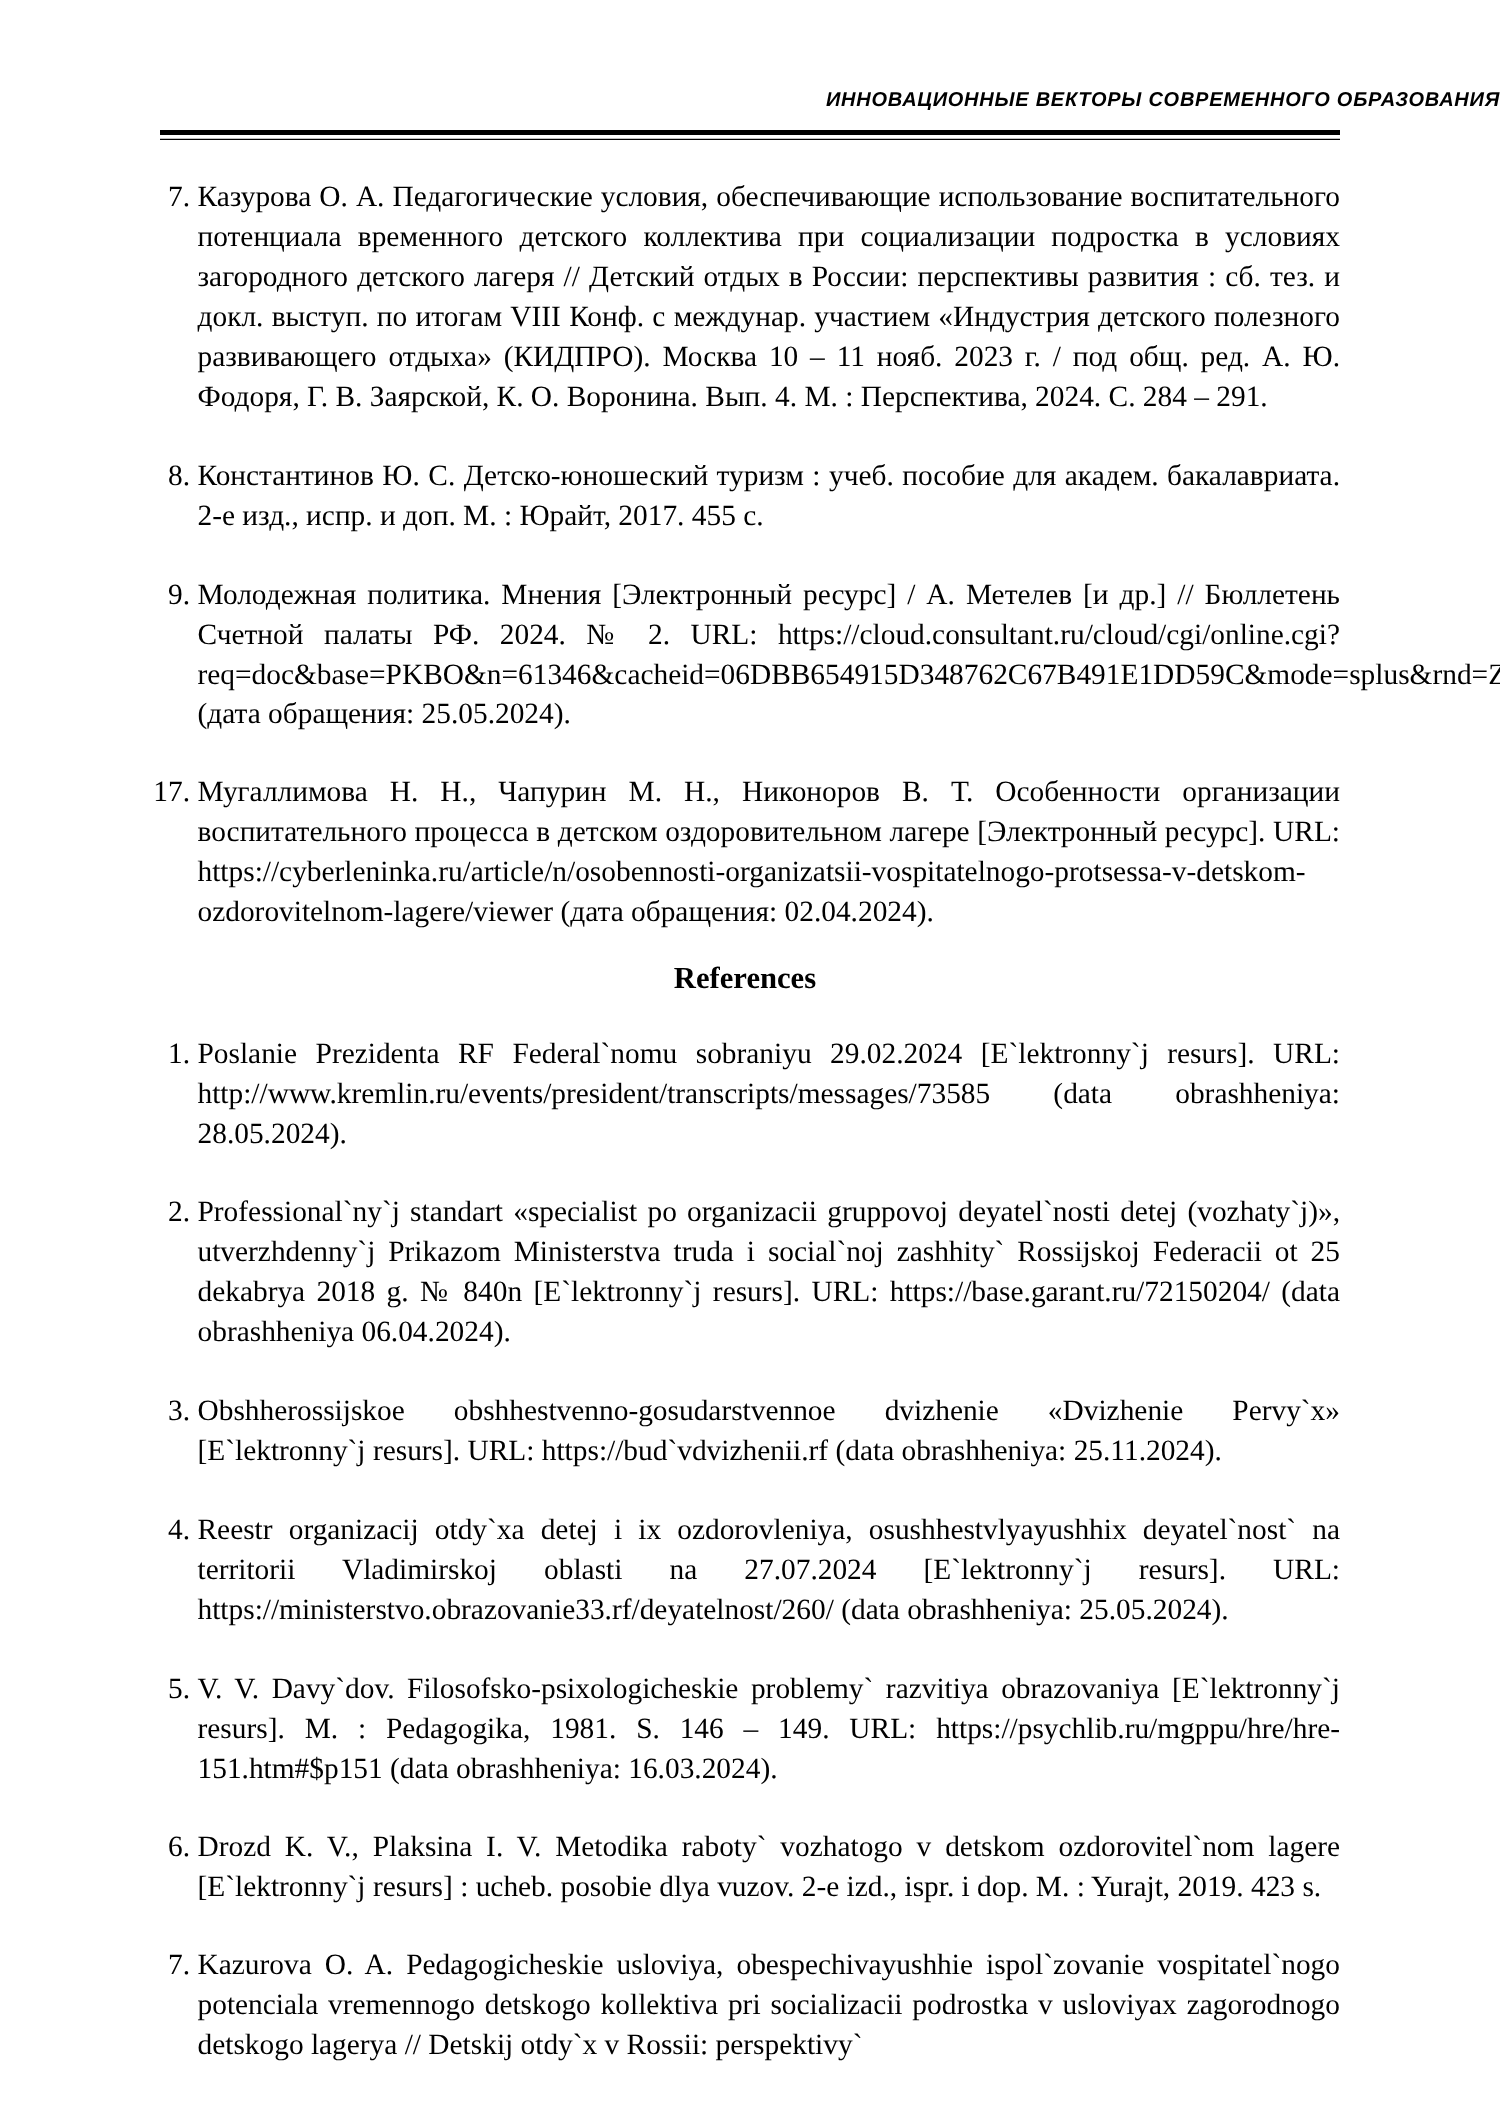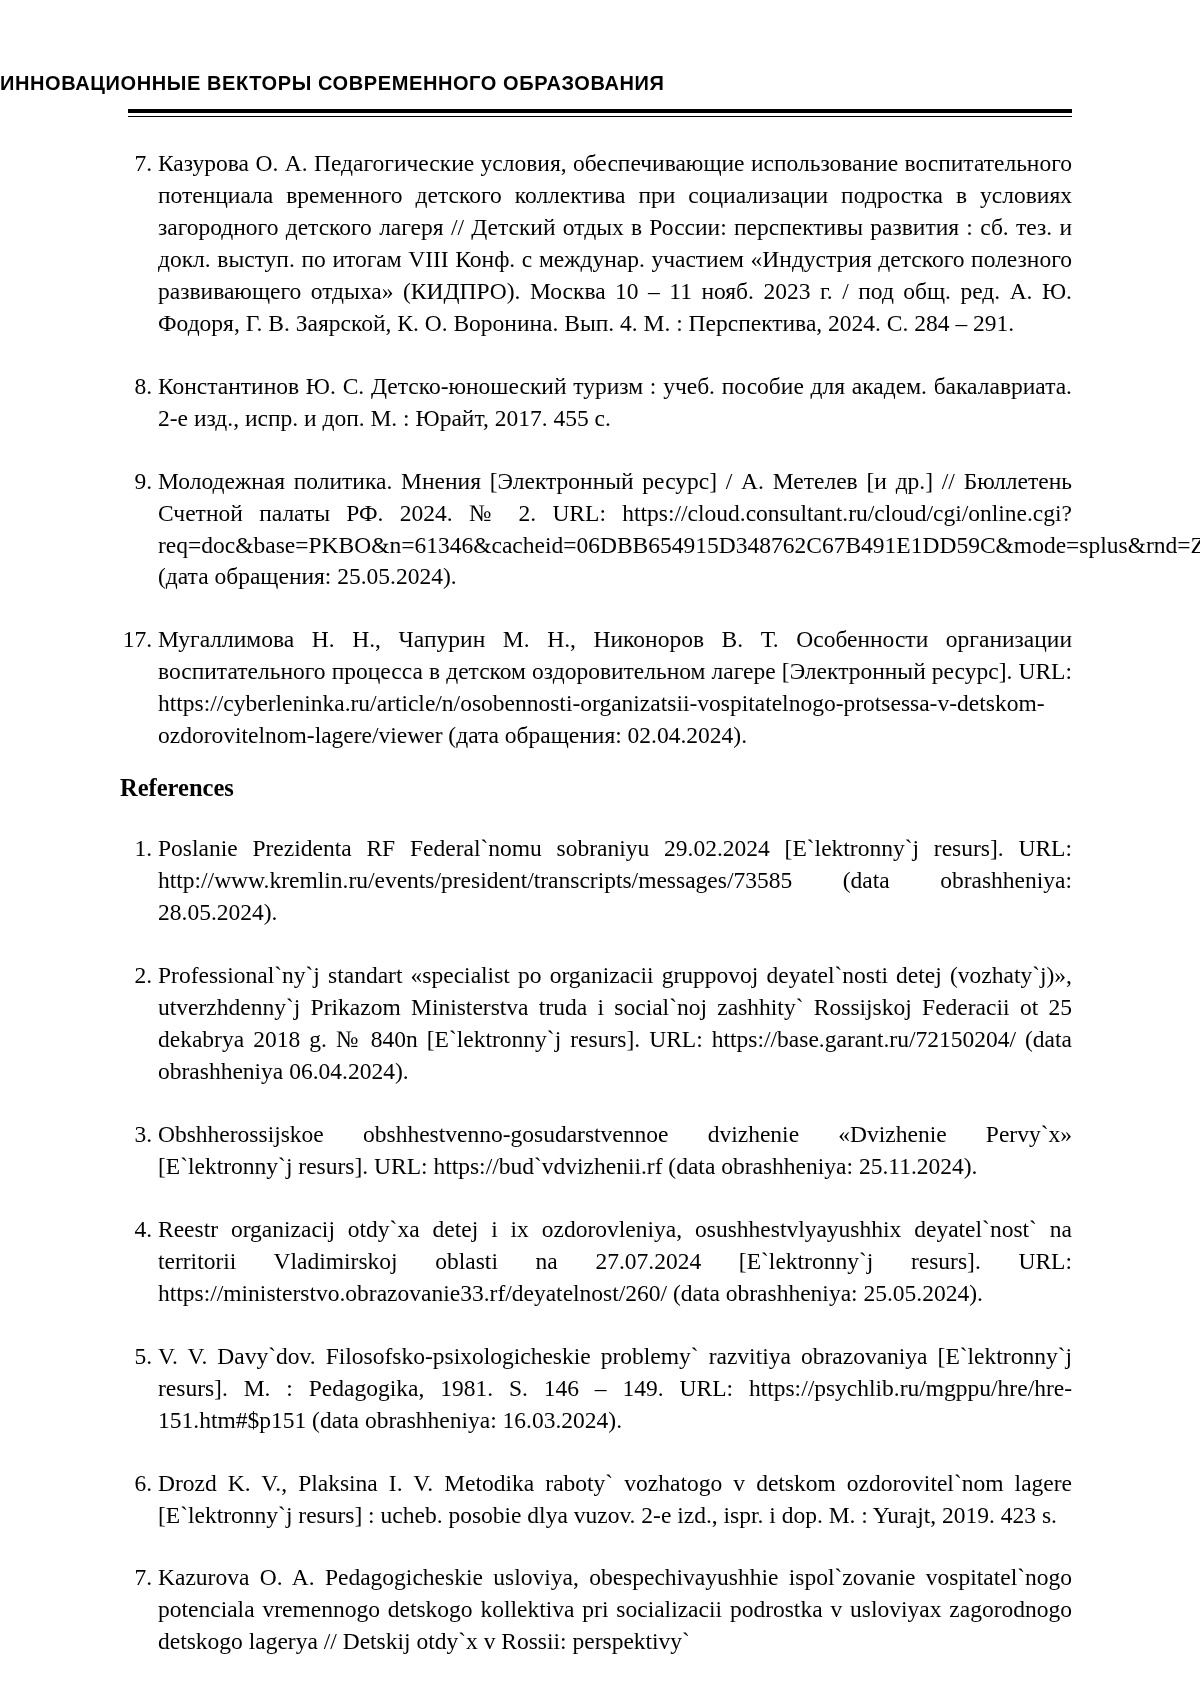--- a/index.html
+++ b/index.html
@@ -12,26 +12,27 @@
     height: 1697px;
     position: relative;
     background: #ffffff;
     font-family: "Liberation Serif", serif;
     color: #000000;
     box-sizing: border-box;
     padding: 0;
     overflow: hidden;
   }
   .running-head {
-    text-align: left;
+    text-align: right;
     font-family: "Liberation Sans", sans-serif;
     font-weight: bold;
-    font-size: 20px;
+    font-size: 16px;
     letter-spacing: 0.6px;
     margin-top: 72px;
+    font-style: italic;
   }
   .rule-wrap {
     margin: 14px 128px 0 128px;
   }
   .rule-thick {
     border-top: 4px solid #000;
   }
   .rule-thin {
     border-top: 1.5px solid #000;
     margin-top: 3px;
@@ -59,20 +60,21 @@
     width: 32px;
     text-align: right;
     font-size: 23.5px;
   }
   .ref-text {
     display: block;
     hyphens: manual;
     margin-top: 31px;
   }
   .section-title {
+    text-align: center;
     font-weight: bold;
     font-size: 24.5px;
     margin: 22px 0 12px 0;
     font-family: "Liberation Serif", serif;
   }
   .refs-en ol.reflist li {
     text-align: justify;
   }
   .folio {
     position: absolute;

